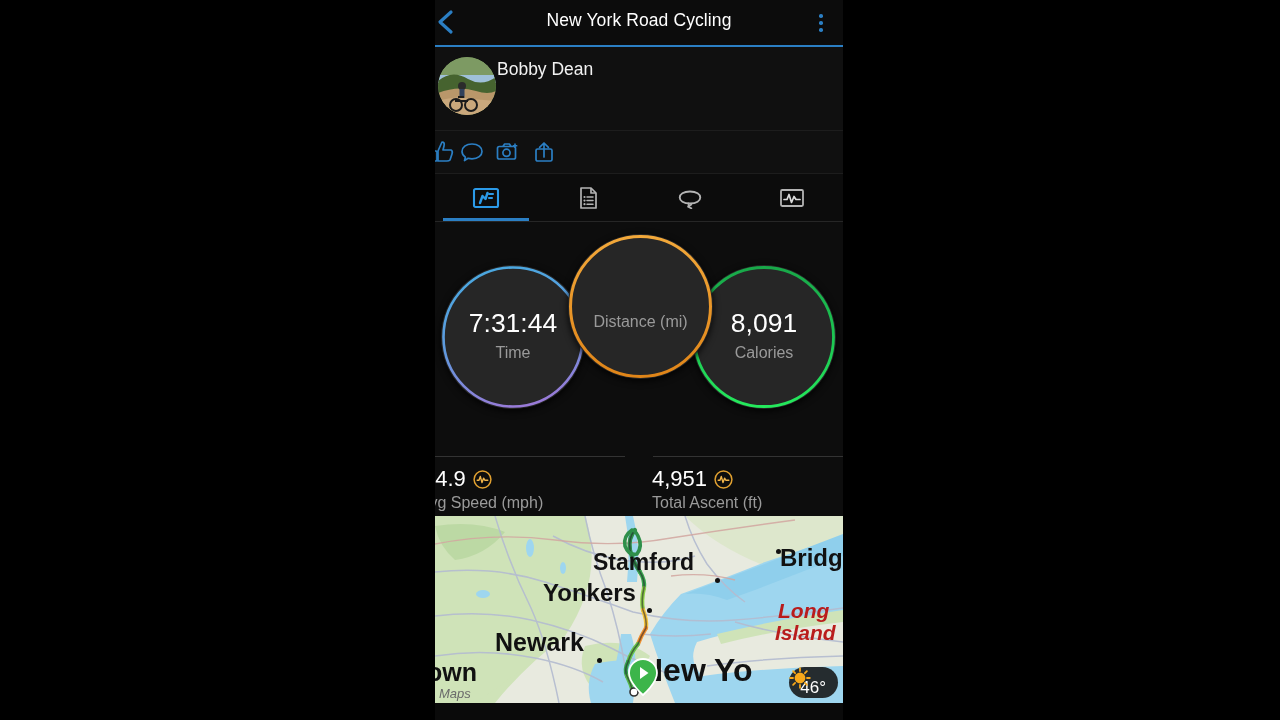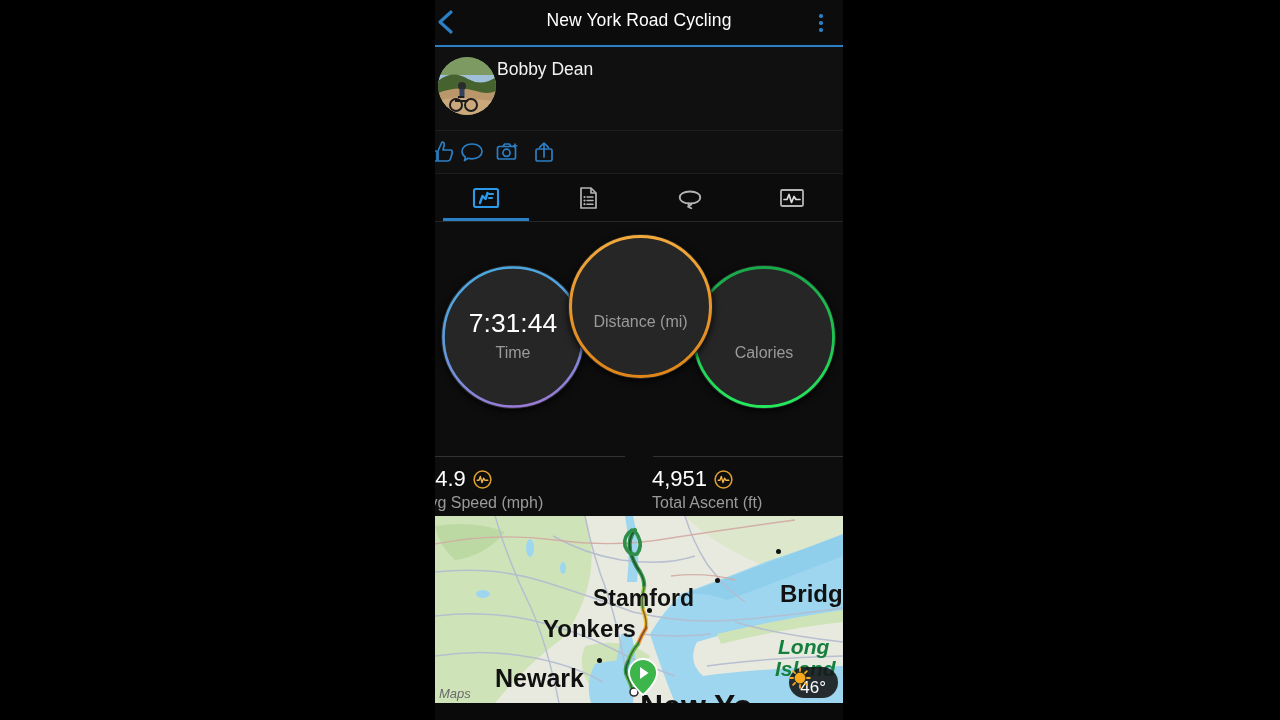--- a/index.html
+++ b/index.html
@@ -68,22 +68,22 @@
   .stat-ico svg{display:block;}
   .stat-lbl{position:absolute;top:38px;left:0;color:#9a9a9a;font-size:16px;white-space:nowrap;}
   .statcell.left .stat-top{left:-12px;}
   .statcell.left .stat-lbl{left:-16px;}
   .statcell.right .stat-top{left:13px;}
   .statcell.right .stat-lbl{left:13px;}
 
   
   .map{position:relative;height:187px;background:#cfe3b8;overflow:hidden;}
   .map svg{position:absolute;left:0;top:0;}
-  .maplbl{position:absolute;color:#111;font-weight:bold;pointer-events:none;margin-top:36px;}
-  .maplbl.italic{font-style:italic;font-weight:bold;color:#15803d;}
+  .maplbl{position:absolute;color:#111;font-weight:bold;pointer-events:none;}
+  .maplbl.italic{font-style:italic;font-weight:bold;color:#b91c1c;}
   .mapdot{position:absolute;width:5px;height:5px;border-radius:50%;background:#111;}
   .weather{position:absolute;right:5px;bottom:5px;height:31px;border-radius:16px;background:rgba(20,20,20,.88);display:flex;align-items:flex-end;gap:4px;padding:0 8px 0 11px;cursor:pointer;}
   .weather .wt{color:#fff;font-size:17px;}
   .attrib{position:absolute;left:4px;bottom:2px;color:#6a6a6a;font-size:13px;font-style:italic;}
   .startpin{position:absolute;}
 </style>
 </head>
 <body>
 
 <div class="stage">
@@ -218,20 +218,21 @@
         <svg class="ring-svg" width="144" height="144" viewBox="0 0 144 144">
           <defs>
               <linearGradient id="gCal" x1="0.5" y1="0" x2="0.5" y2="1">
             <stop offset="0%" stop-color="#18a849"></stop>
                 <stop offset="55%" stop-color="#1dc953"></stop>
                 <stop offset="100%" stop-color="#24e95c"></stop>
           </linearGradient>
             </defs>
           <circle cx="72" cy="72" r="69.5" fill="#262626" stroke="url(#gCal)" stroke-width="2.8"></circle>
         </svg>
+        <div class="rv">8,091</div>
         <div class="rl">Calories</div>
       </div>
 
       <div class="ring ring-dist">
         <svg class="ring-svg" width="145" height="145" viewBox="0 0 145 145">
           <defs>
               <linearGradient id="gDist" x1="0.5" y1="0" x2="0.5" y2="1">
             <stop offset="0%" stop-color="#f2a83a"></stop>
                 <stop offset="100%" stop-color="#e08518"></stop>
           </linearGradient>

